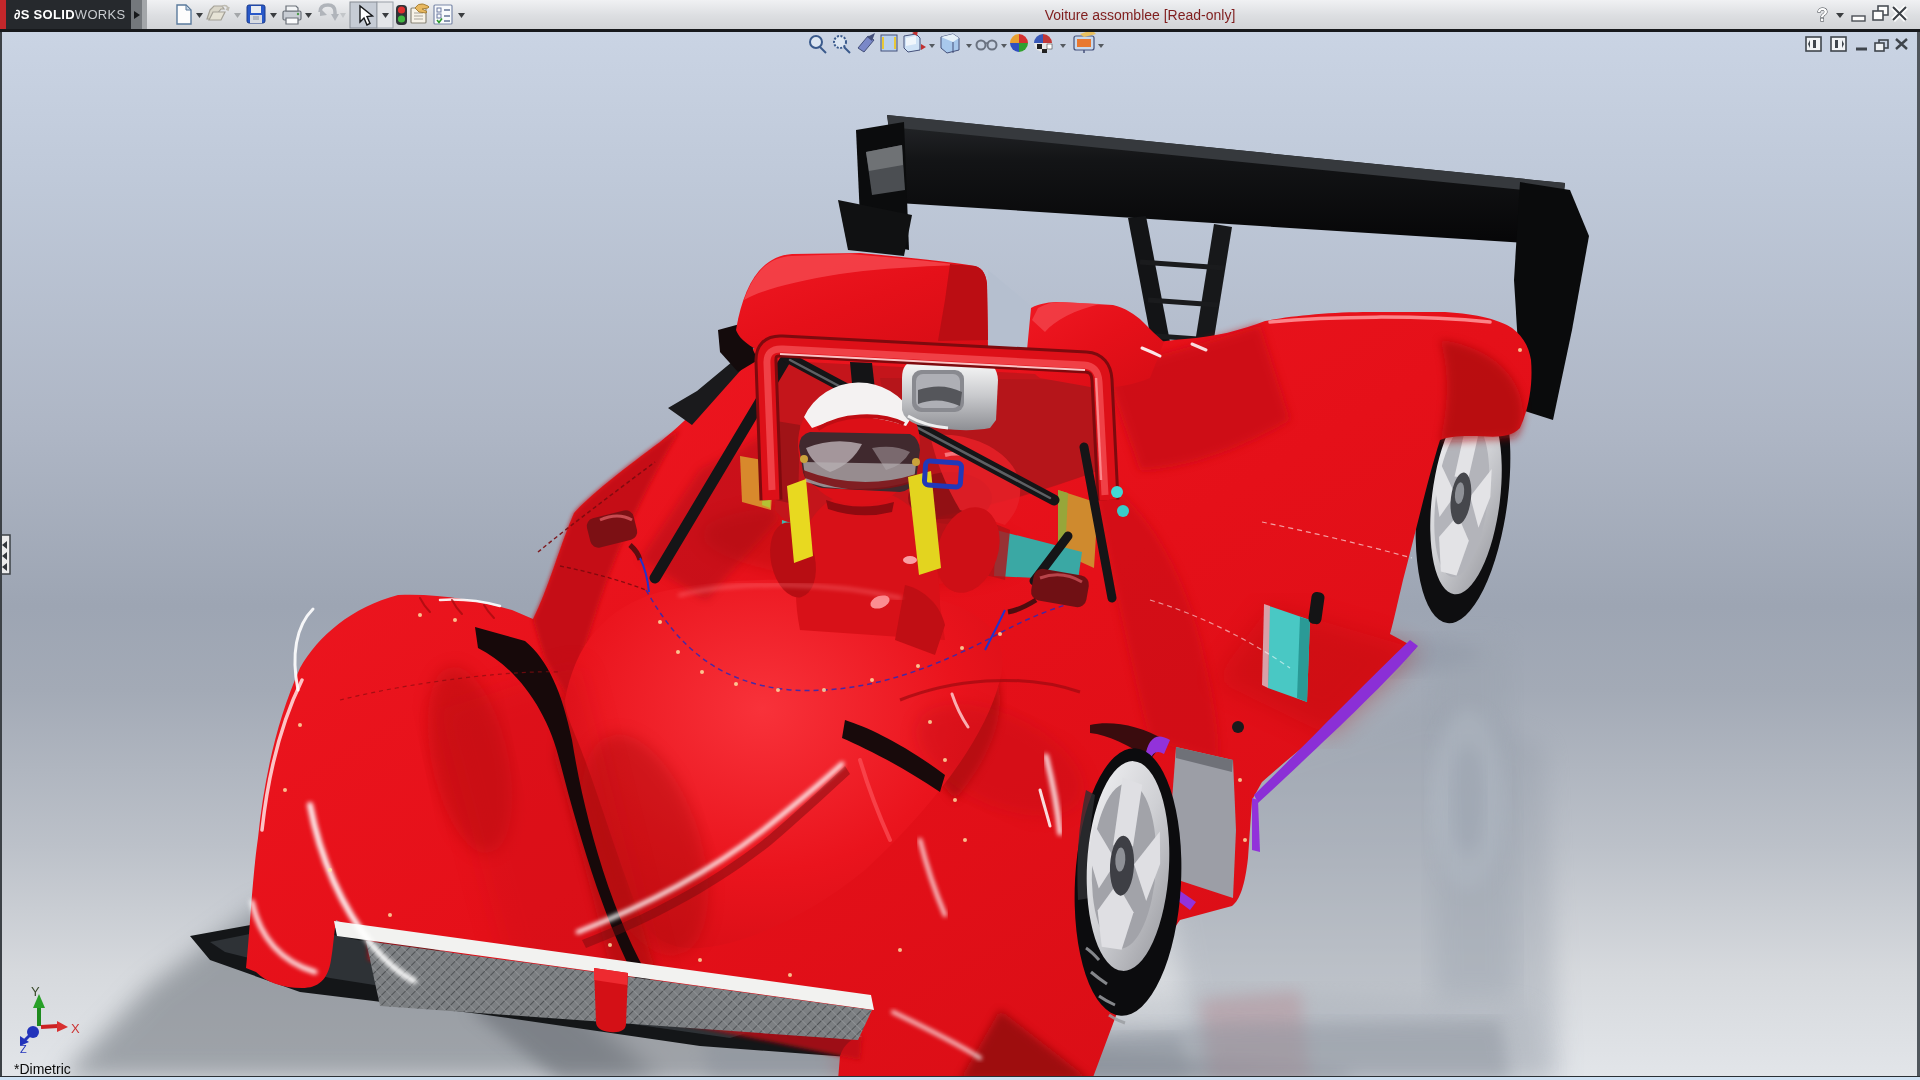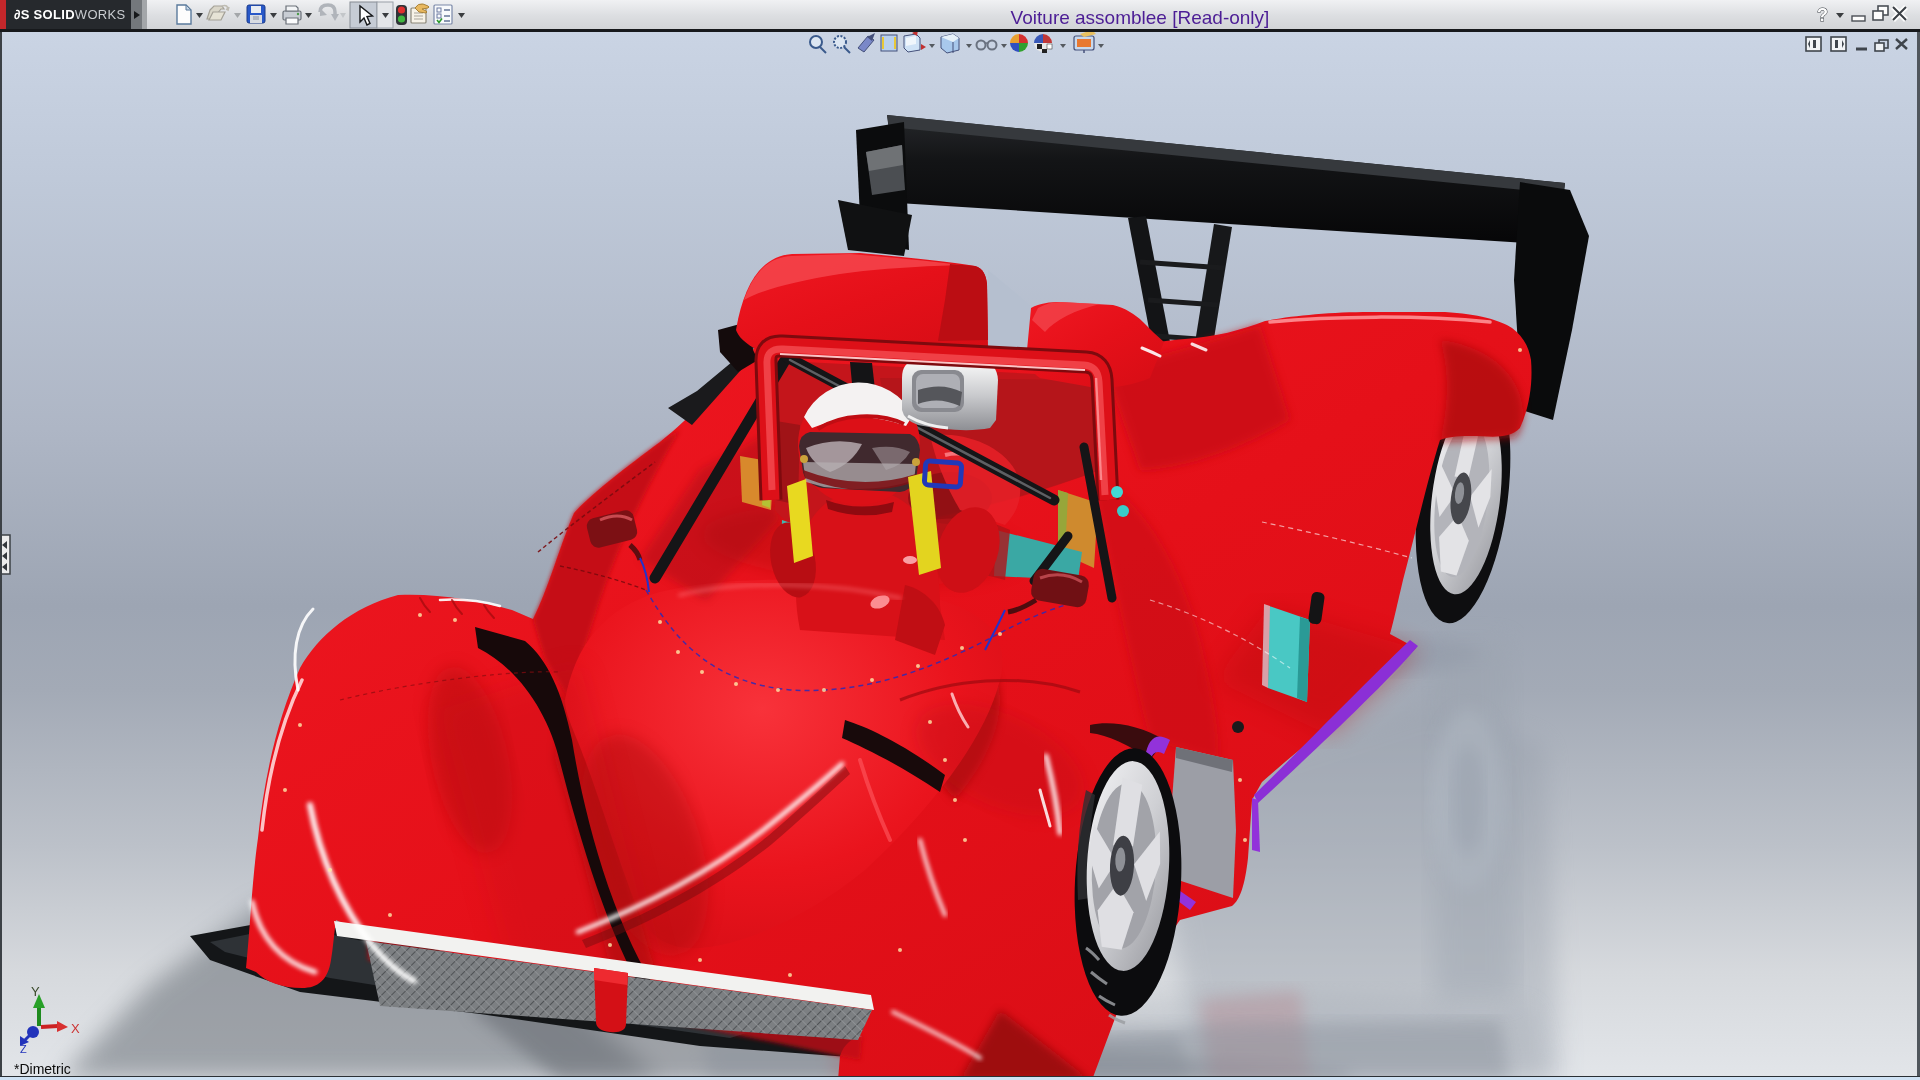--- a/index.html
+++ b/index.html
@@ -6,21 +6,21 @@
     font-family:"Liberation Sans",sans-serif;background:#e4e6e8;}
   #app{position:relative;width:1920px;height:1080px;}
   #titlebar{position:absolute;left:0;top:0;width:1920px;height:29px;
     background:linear-gradient(#f0f1f3,#dcdee1 55%,#d2d4d7);}
   #redstripe{position:absolute;left:0;top:0;width:6px;height:29px;background:#c3272b;}
   #logobox{position:absolute;left:6px;top:0;width:125px;height:29px;background:#26292d;}
   #logotxt{position:absolute;left:14px;top:7px;color:#fff;font-size:13px;font-weight:bold;letter-spacing:0.3px;}
   #logotxt .wk{color:#c9ccd0;font-weight:normal;}
   #graystrip{position:absolute;left:131px;top:0;width:11px;height:29px;background:#74787c;}
   #title{position:absolute;left:1140px;top:7px;transform:translateX(-50%);
-    font-size:19px;color:#4c1d95;}
+    font-size:14px;color:#7f1d1d;}
   #darkline{position:absolute;left:0;top:29px;width:1920px;height:3px;background:#17191c;}
   #viewport{position:absolute;left:0;top:32px;width:1920px;height:1044px;
     background:linear-gradient(#cad4e4 0%,#bfc9d9 14%,#aeb6c5 38%,#9da5b3 55%,#a3aab6 63%,#bcc1c9 78%,#d6d9dd 90%,#e2e5e9 100%);}
   #botline{position:absolute;left:0;top:1076px;width:1920px;height:1px;background:#2a2f34;}
   #botblue{position:absolute;left:0;top:1077px;width:1920px;height:3px;background:#cfe2f4;}
   svg{position:absolute;left:0;top:0;}
 </style>
 </head>
 <body>
 <div id="app">

